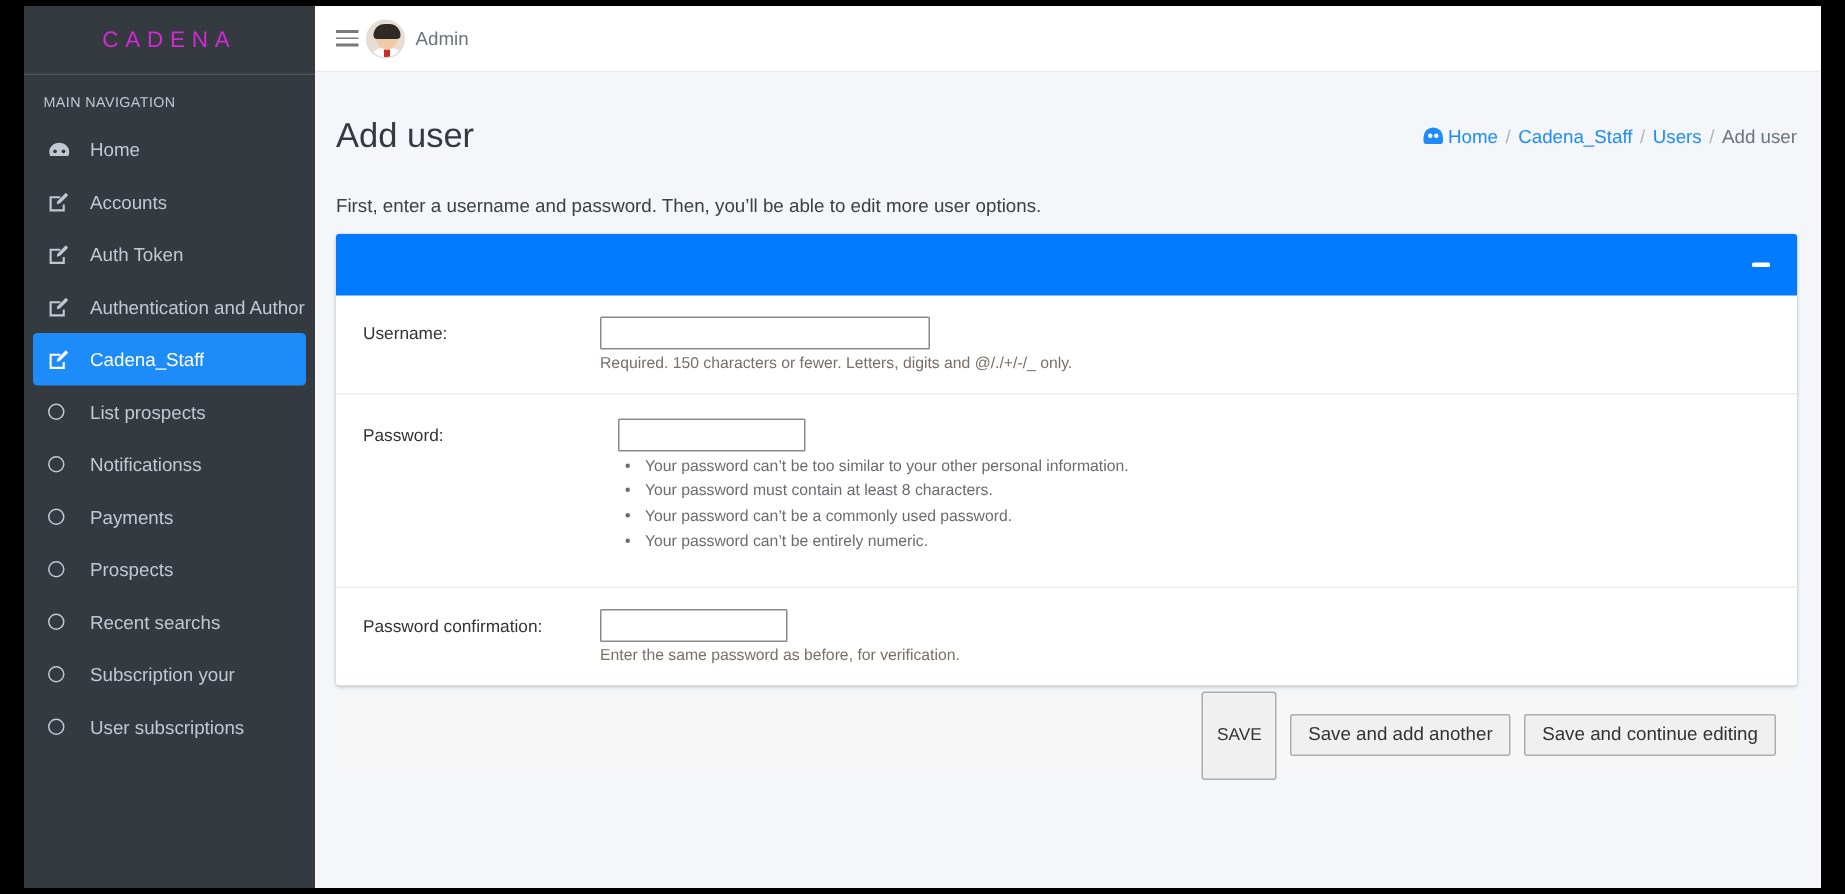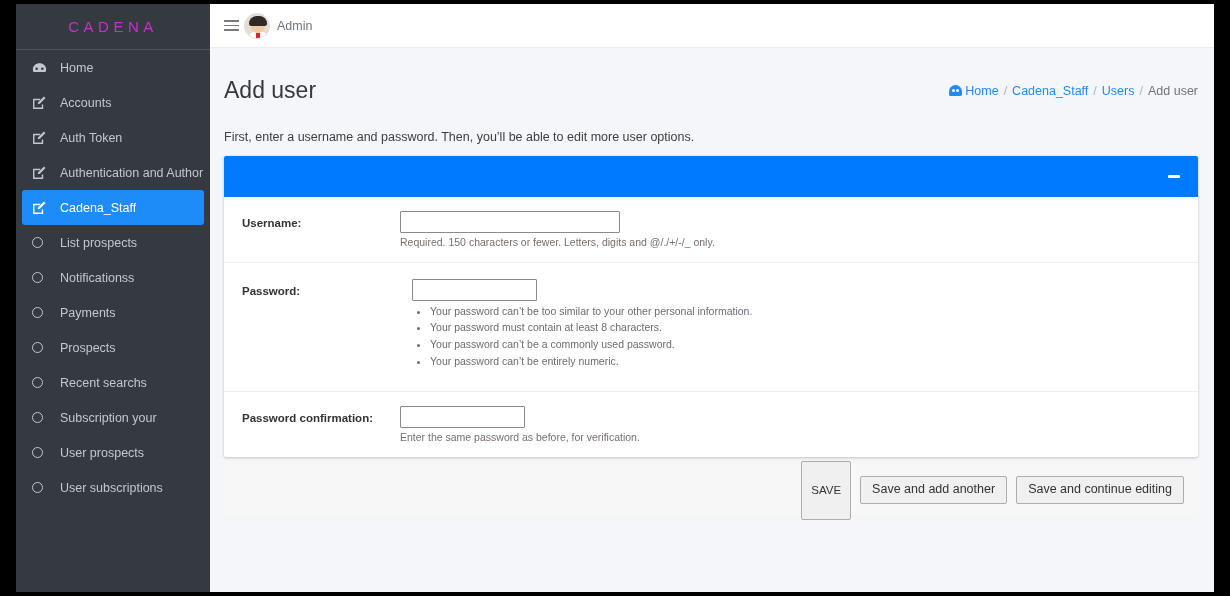--- a/index.html
+++ b/index.html
@@ -155,21 +155,21 @@
   .form-row {
     display: flex;
     padding: 14px 0 14px 0;
     border-bottom: 1px solid #eee;
   }
   .form-row:last-child { border-bottom: none; }
   .form-label {
     flex: 0 0 176px;
     padding-left: 18px;
     font-size: 11.5px;
-    font-weight: bold;
+    font-weight: normal;
     color: #333;
     padding-top: 6px;
   }
   .form-field { flex: 1 1 auto; }
   .txt-input {
     display: block;
     height: 22px;
     border: 1px solid #8a8a8a;
     background: #fff;
     border-radius: 1px;
@@ -216,20 +216,21 @@
 </style>
 </head>
 <body>
 
 <div id="frame">
 
   <aside id="sidebar">
     <div id="brand">
       <span id="brand-text">CADENA</span>
     </div>
+    <div id="nav-header">MAIN NAVIGATION</div>
     <nav id="nav-list">
         <div class="nav-item">
           <span class="nav-icon">
             <svg width="15" height="14" viewBox="0 0 18 14">
               <path d="M9 1.2C4.6 1.2 1 4.4 1 8.4c0 1.2.3 2.3.8 3.3h14.4c.5-1 .8-2.1.8-3.3 0-4-3.6-7.2-8-7.2z" fill="#c2c7d0"></path>
               <circle cx="5.6" cy="8" r="1.5" fill="#343a40"></circle>
               <circle cx="12.4" cy="8" r="1.5" fill="#343a40"></circle>
             </svg>
           </span>
           <span class="nav-label">Home</span>
@@ -298,26 +299,20 @@
           <span class="nav-icon">
             <span class="circ"></span>
           </span>
           <span class="nav-label">Recent searchs</span>
         </div>
         <div class="nav-item">
           <span class="nav-icon">
             <span class="circ"></span>
           </span>
           <span class="nav-label">Subscription your</span>
-        </div>
-        <div class="nav-item">
-          <span class="nav-icon">
-            <span class="circ"></span>
-          </span>
-          <span class="nav-label">User prospects</span>
         </div>
         <div class="nav-item">
           <span class="nav-icon">
             <span class="circ"></span>
           </span>
           <span class="nav-label">User subscriptions</span>
         </div>
       </nav>
   </aside>
 

